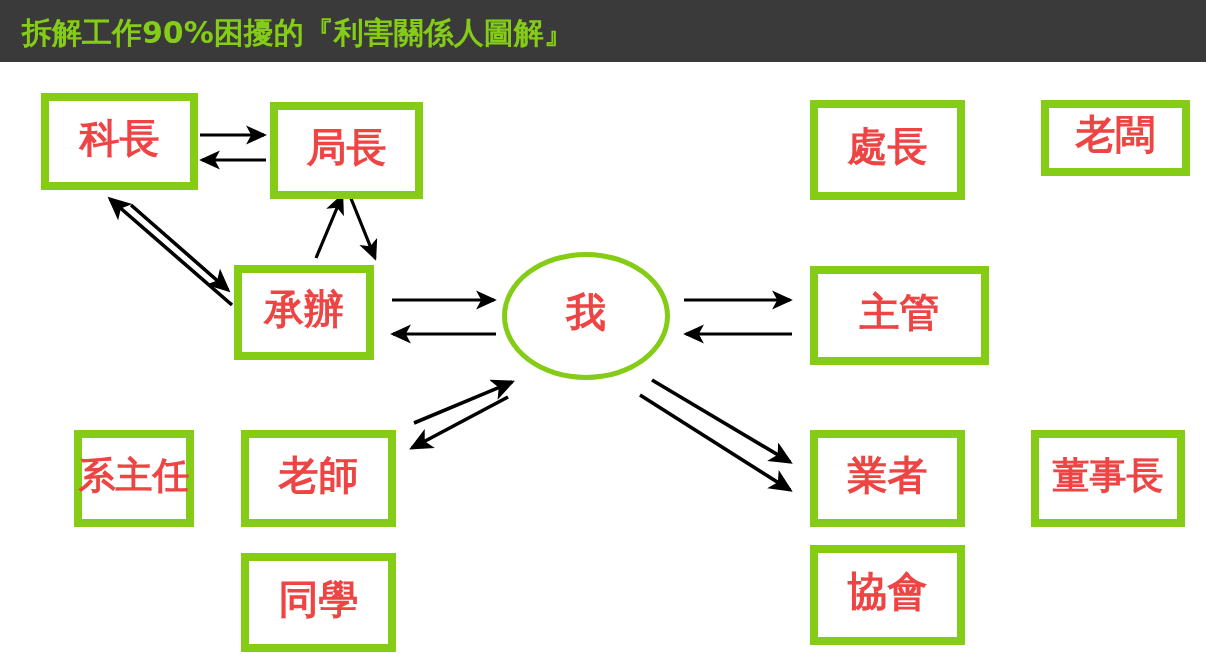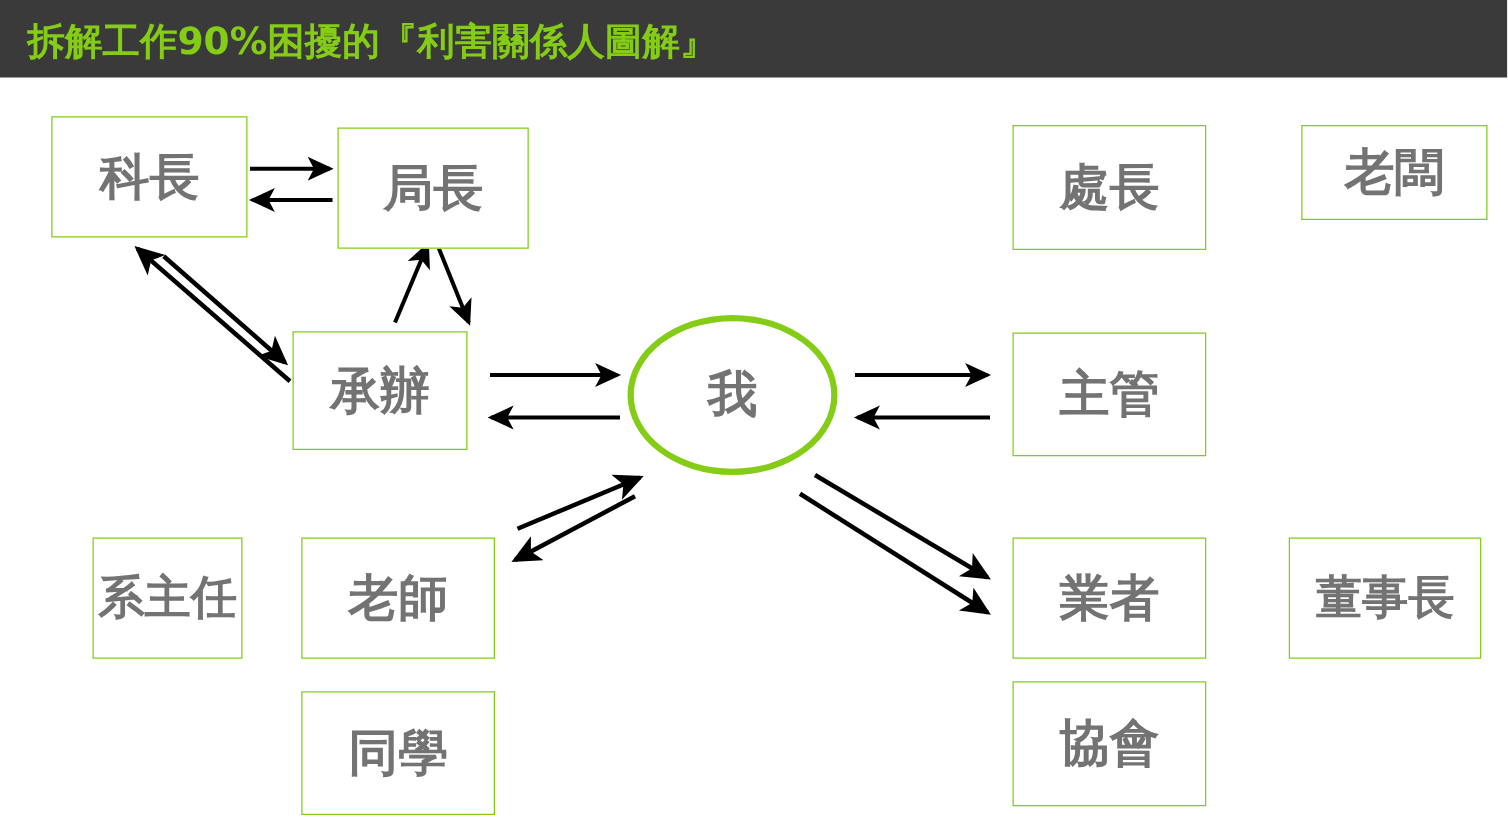--- a/index.html
+++ b/index.html
@@ -42,28 +42,28 @@
   #canvas {
     position: absolute;
     left: 0;
     top: 0;
     width: 1206px;
     height: 672px;
   }
   .node {
     position: absolute;
     box-sizing: border-box;
-    border: 1px solid #84cc16;
+    border: 8px solid #84cc16;
     background: #ffffff;
     display: flex;
     align-items: center;
     justify-content: center;
-    color: #737373;
+    color: #ef4444;
     font-weight: bold;
-    font-family: Liberation Serif, serif;
+    font-family: Liberation Mono, monospace;
     z-index: 3;
   }
   .node .label {
     line-height: 1;
     white-space: nowrap;
     font-size: 40px;
   }
   .node.ellipse {
     border-radius: 50%;
     border-width: 5px;
@@ -144,21 +144,21 @@
     </div>
     <div class="node ellipse" style="left: 502px; top: 252px; width: 168px; height: 128px;">
       <span class="label">我</span>
     </div>
     <div class="node" style="left: 810px; top: 100px; width: 155px; height: 100px;">
       <span class="label">處長</span>
     </div>
     <div class="node" style="left: 1041px; top: 100px; width: 149px; height: 76px;">
       <span class="label">老闆</span>
     </div>
-    <div class="node" style="left: 810px; top: 266px; width: 155px; height: 99px;">
+    <div class="node" style="left: 810px; top: 266px; width: 179px; height: 99px;">
       <span class="label">主管</span>
     </div>
     <div class="node wide" style="left: 37px; top: 430px; width: 120px; height: 97px; margin-left: 37px;">
       <span class="label">系主任</span>
     </div>
     <div class="node" style="left: 241px; top: 430px; width: 155px; height: 97px;">
       <span class="label">老師</span>
     </div>
     <div class="node" style="left: 241px; top: 553px; width: 155px; height: 99px;">
       <span class="label">同學</span>

